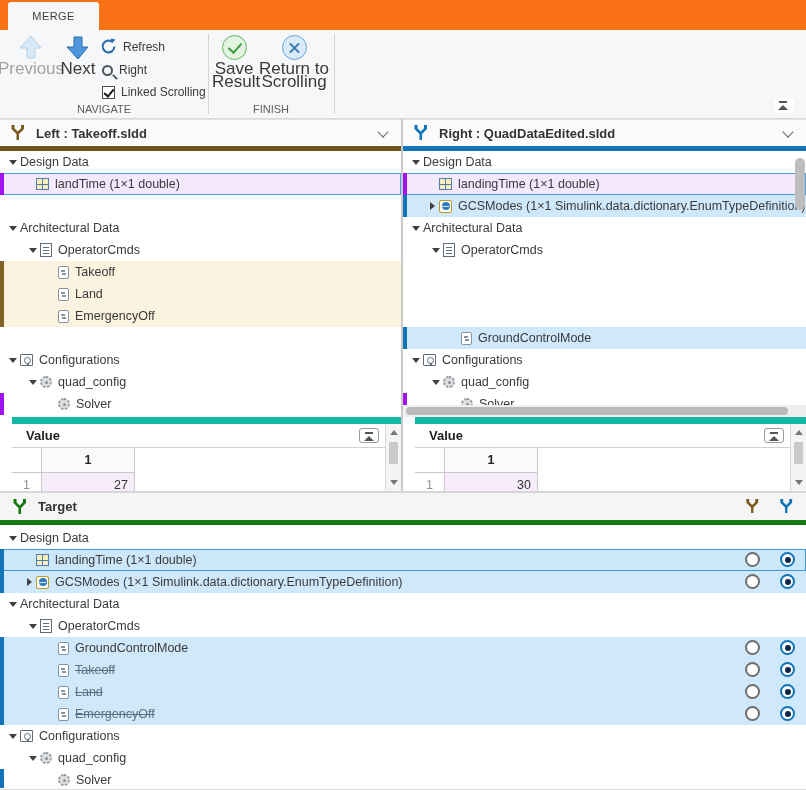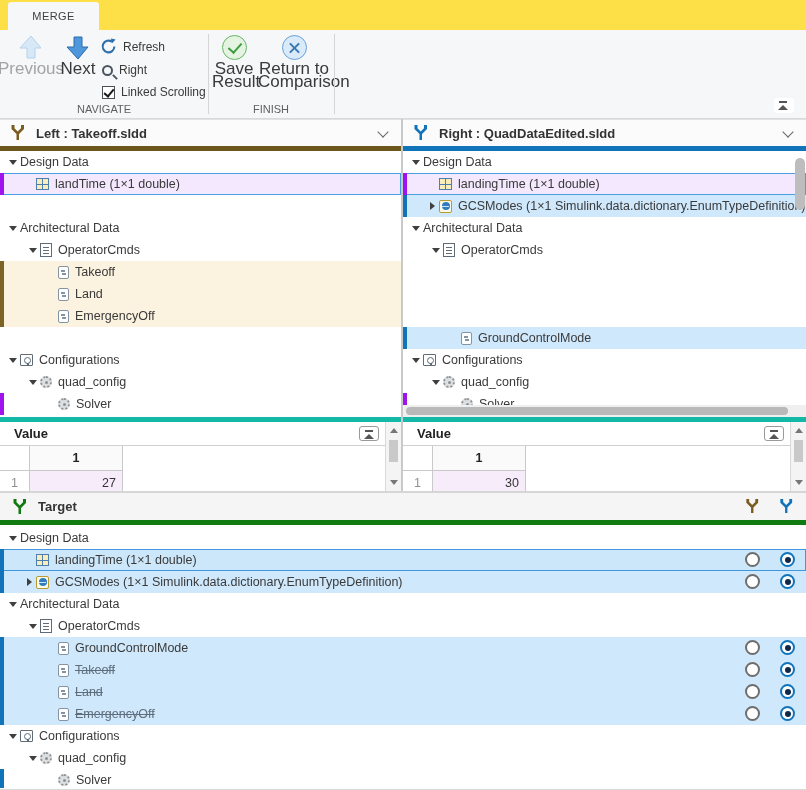--- a/index.html
+++ b/index.html
@@ -1,20 +1,20 @@
 <!DOCTYPE html>
 <html><head>
 <meta charset="utf-8">
 <style>
   * { margin:0; padding:0; box-sizing:border-box; }
   html,body { width:806px; height:790px; background:#fff; overflow:hidden;
     font-family:"Liberation Sans", sans-serif; color:#3a3a3a; }
 
   
-  #tabstrip { position:absolute; left:0; top:0; width:806px; height:30px; background:#fde047; }
+  #tabstrip { position:absolute; left:0; top:0; width:806px; height:30px; background:#f97316; }
   #merge-tab { position:absolute; left:8px; top:2px; width:91px; height:28px; background:#f6f7f8;
     border-radius:3px 3px 0 0; display:flex; align-items:center; justify-content:center;
     font-size:11px; letter-spacing:.4px; color:#3f3f3f; }
 
   
   #ribbon { position:absolute; left:0; top:30px; width:806px; height:89px; background:#f6f7f8;
     border-bottom:1px solid #d9d9d9; }
   .ribbon-sep { position:absolute; top:4px; width:1px; height:80px; background:#d5d5d5; }
   .sec-label { position:absolute; bottom:3px; font-size:11px; color:#5f5f5f; text-align:center; }
   .big-btn { position:absolute; display:flex; flex-direction:column; align-items:center; font-size:17px; }
@@ -94,21 +94,21 @@
   .radio-off { right:46px; border:2px solid #6e6e6e; }
   .radio-on { right:11px; border:2px solid #1173b8; }
   .radio-on::after { content:""; position:absolute; left:2.5px; top:2.5px; width:6px; height:6px; border-radius:50%; background:#10284a; }
 
   
   .vthumb { position:absolute; right:1px; top:39px; width:10px; height:52px; background:#bdbdbd; border-radius:5px; }
   .hscroll { position:absolute; left:0; right:0; top:286px; height:12px; background:#efefef; }
   .hscroll .thumb { position:absolute; left:3px; right:18px; top:2px; height:8px; background:#b9b9b9; border-radius:4px; }
 
   
-  .value-panel { position:absolute; left:0; right:0; top:298px; height:74px; border-top:5px solid #14b8a6; background:#fff; }
+  .value-panel { position:absolute; left:12px; right:0; top:298px; height:74px; border-top:7px solid #14b8a6; background:#fff; }
   .value-header { position:absolute; left:0; right:16px; top:0; height:24px; border-bottom:1px solid #d0d0d0;
     display:flex; align-items:center; }
   .value-title { font-weight:bold; font-size:13px; margin-left:14px; color:#222; }
   .value-header .collapse-btn { position:absolute; right:6px; top:4px; }
   .vstrip { position:absolute; right:0; top:0; width:16px; bottom:0; border-left:1px solid #d9d9d9; background:#f4f4f4; }
   .arr-up,.arr-down { position:absolute; left:4px; width:0; height:0; border-left:4px solid transparent; border-right:4px solid transparent; }
   .arr-up { top:6px; border-bottom:5px solid #777; }
   .arr-down { bottom:6px; border-top:5px solid #777; }
   .vstrip .mini-thumb { position:absolute; left:3px; top:18px; width:9px; height:22px; background:#c9c9c9; }
 
@@ -169,21 +169,21 @@
   <div class="sec-label" style="left:0; width:208px;">NAVIGATE</div>
 
   <div class="ribbon-sep" style="left:208px;"></div>
 
   <div class="big-btn" style="left:211px; top:5px; width:46px;">
     <span class="circle-check"></span>
     <span class="lbl" style="width:44px;">Save Result</span>
   </div>
   <div class="big-btn" style="left:258px; top:5px; width:72px;">
     <span class="circle-x"></span>
-    <span class="lbl" style="width:72px;">Return to Comparison</span>
+    <span class="lbl" style="width:72px;">Return to Scrolling</span>
   </div>
   <div class="sec-label" style="left:208px; width:126px;">FINISH</div>
 
   <div class="ribbon-sep" style="left:334px;"></div>
 
   <span class="collapse-btn" id="ribbon-collapse"></span>
 </div>
 
 <div id="panes">
 

